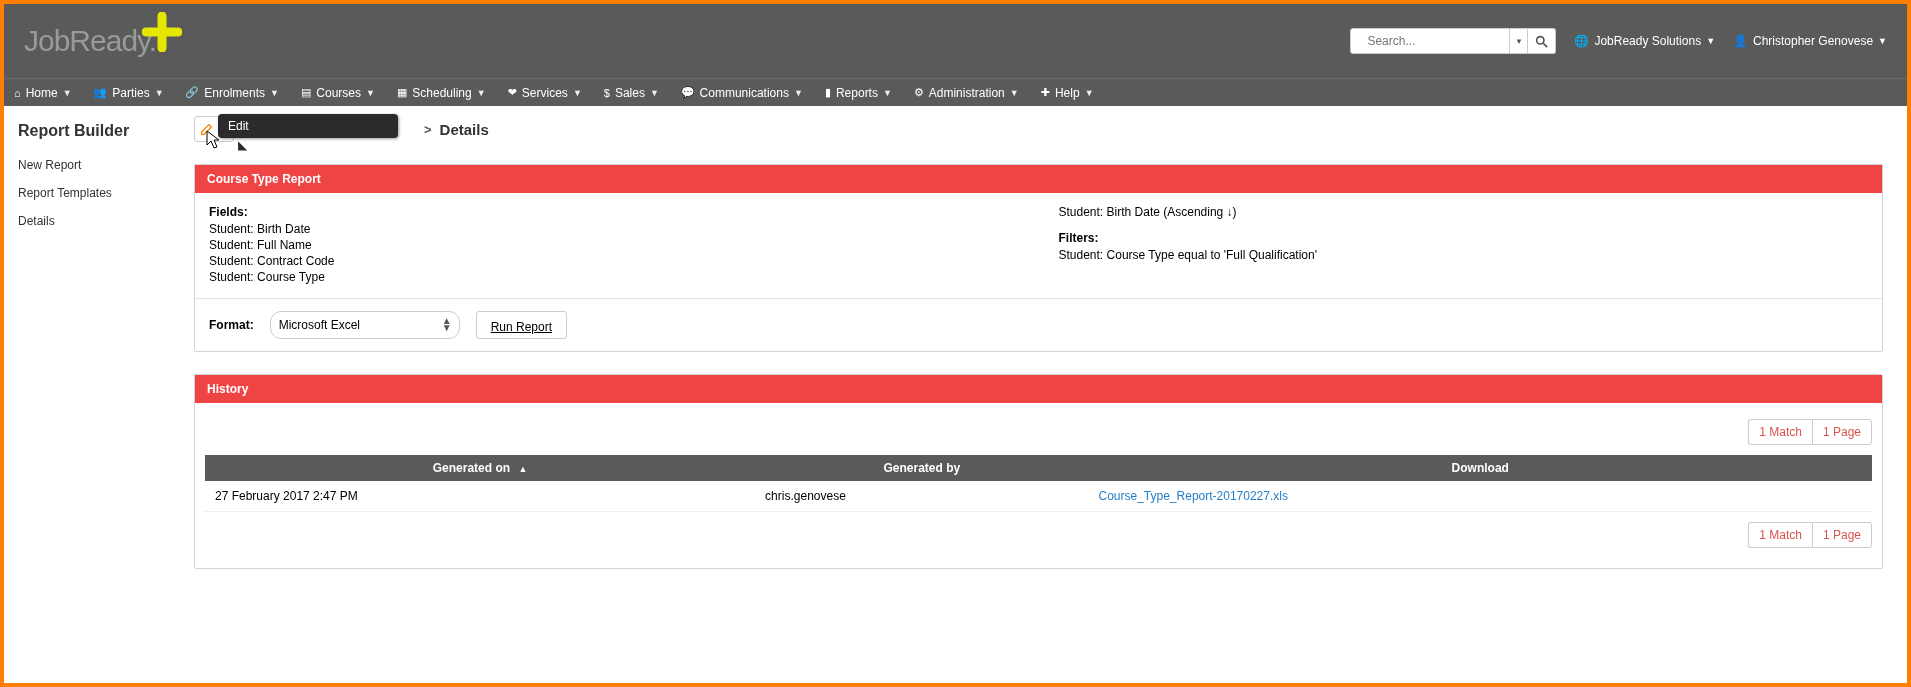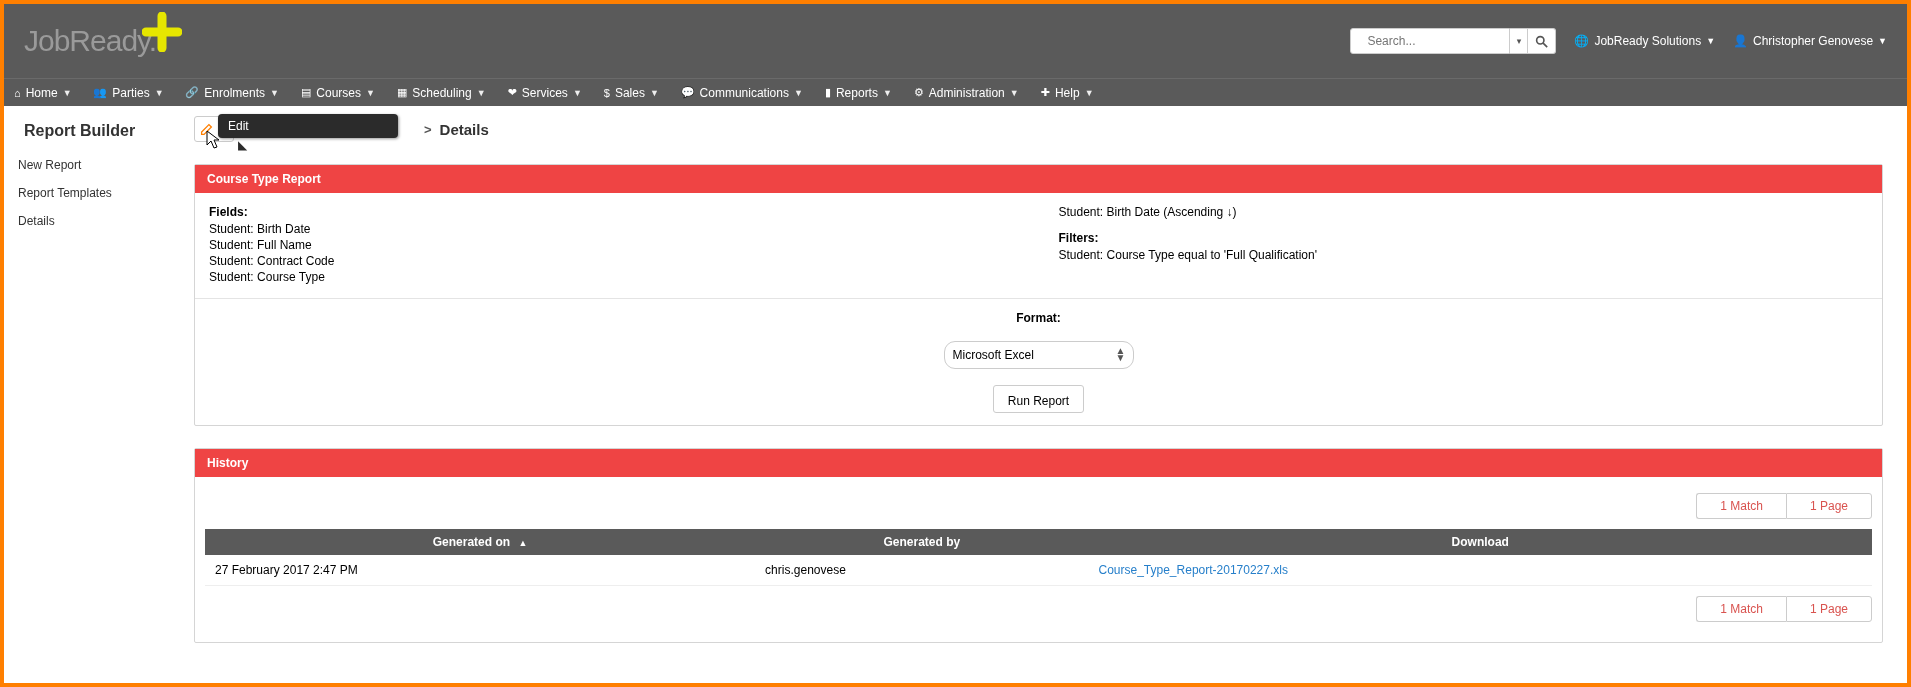--- a/index.html
+++ b/index.html
@@ -22,21 +22,21 @@
 
 
 .navbar { background:#5a5a5a; border-top:1px solid #6a6a6a; height:28px; display:flex; align-items:center; padding:0 10px; gap:22px; color:#fff; font-size:12px; }
 .nav-item { display:flex; align-items:center; gap:5px; cursor:pointer; }
 .nav-item .caret { font-size:9px; opacity:0.9; }
 .nav-icon { font-size:11px; }
 
 
 .body-row { display:flex; min-height: calc(100% - 102px); }
 .sidebar { width: 190px; padding: 16px 14px; }
-.sidebar-title { font-size:16px; font-weight:bold; color:#333; margin-bottom:18px;margin-left:6px; }
+.sidebar-title { font-size:16px; font-weight:bold; color:#333; margin-bottom:18px; }
 .sidebar-link { display:block; color:#333; font-size:12px; margin-bottom:14px; cursor:pointer; }
 
 .main { flex:1; padding: 10px 24px 0 0; position:relative; }
 
 
 .crumb-row { display:flex; align-items:center; gap:8px; margin-bottom:22px; position:relative; height:26px; }
 .icon-box { width:40px; height:26px; border:1px solid #ccc; border-radius:3px; display:flex; align-items:center; justify-content:center; gap:4px; background:#fff; }
 .icon-box svg { display:block; }
 .tooltip { position:absolute; left:24px; top:-2px; background:#2b2b2b; color:#fff; font-size:12px; padding:5px 10px; border-radius:4px; width:180px; box-shadow:1px 1px 3px rgba(0,0,0,0.4); z-index:5; }
 .tooltip-tail { position:absolute; left:44px; top:22px; color:#2b2b2b; font-size:12px; z-index:5; }
@@ -48,29 +48,29 @@
 .panel { border:1px solid #d5d5d5; border-radius:2px; margin-bottom:22px; }
 .panel-header { background:#ef4444; color:#fff; font-weight:bold; font-size:12px; padding:7px 12px; }
 .panel-body { padding:12px 14px; }
 
 .report-config { display:flex; gap:40px; }
 .config-left { flex:1; }
 .config-right { flex:1; }
 .config-label { font-weight:bold; margin-bottom:3px; }
 .config-line { margin-bottom:2px; }
 
-.format-row { border-top:1px solid #e4e4e4; padding:12px 14px; display:flex; align-items:center; gap:16px;flex-direction:column; }
+.format-row { border-top:1px solid #e4e4e4; padding:12px 14px; display:flex; align-items:center; gap:16px; }
 .select-wrap { position:relative; width:190px; }
 .select-wrap select { width:100%; height:28px; border:1px solid #ccc; border-radius:11px; padding:0 8px; background:#fff; font-size:12px; appearance:none; }
 .select-arrows { position:absolute; right:8px; top:6px; font-size:10px; color:#555; pointer-events:none; display:flex; flex-direction:column; line-height:7px; }
-.run-btn { height:28px; padding:8px 14px; border:1px solid #ccc; border-radius:3px; background:#fff; cursor:pointer; font-size:12px; }
+.run-btn { height:28px; padding:8px 14px; border:1px solid #ccc; border-radius:3px; background:#fff; cursor:pointer; font-size:12px;text-decoration:underline; }
 
 
 .table-info-row { display:flex; justify-content:flex-end; gap:0; margin:10px 0; }
-.info-pill { border:1px solid #ccc; padding:5px 23px; color:#d9534f; font-size:12px; }
+.info-pill { border:1px solid #ccc; padding:5px 10px; color:#d9534f; font-size:12px; }
 .info-pill:first-child { border-radius:3px 0 0 3px; border-right:none; }
 .info-pill:last-child { border-radius:0 3px 3px 0; }
 
 .hist-table { width:100%; border-collapse:collapse; }
 .hist-table thead th { background:#5a5a5a; color:#fff; text-align:center; font-weight:bold; padding:6px 16px; font-size:12px; }
 .hist-table tbody td { padding:8px 10px; border-bottom:1px solid #eee; font-size:12px; }
 .sort-arrow { font-size:9px; margin-left:5px; }
 .dl-link { color:#267fca; cursor:pointer; }
 </style>
 </head>

